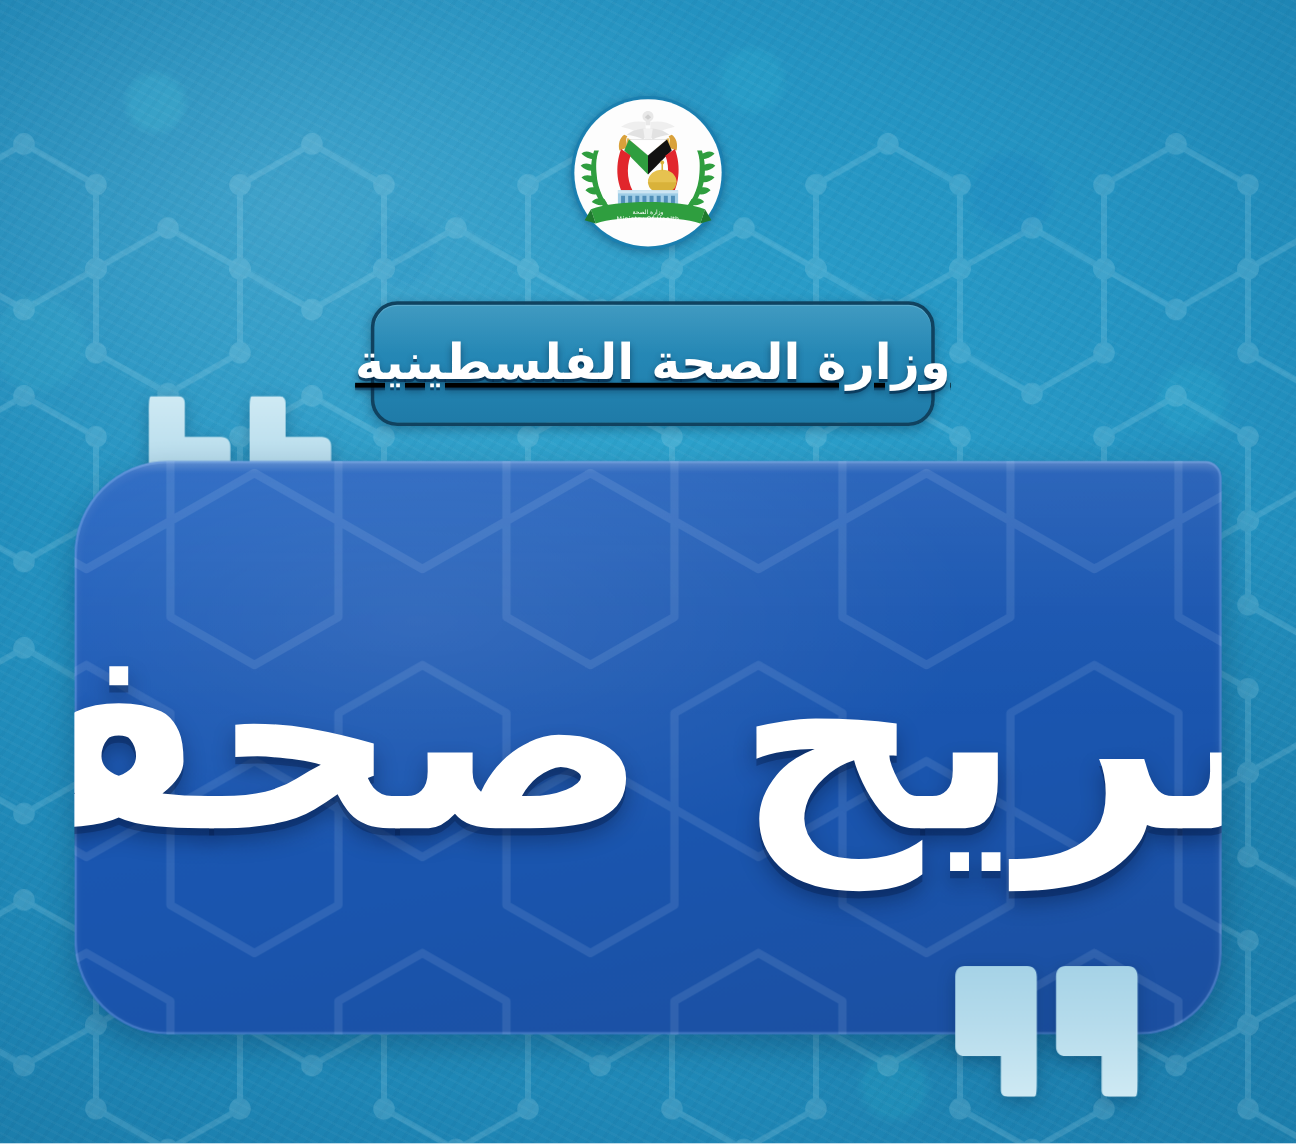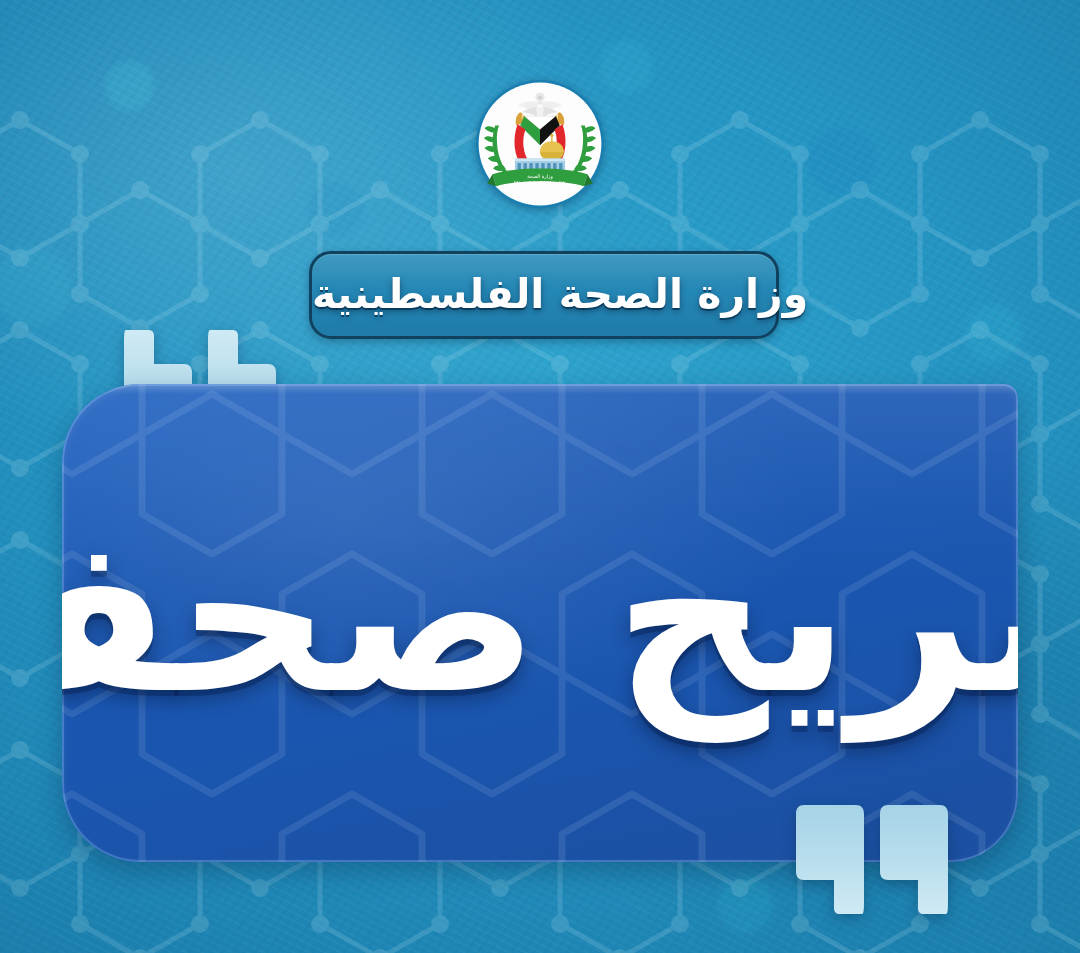--- a/index.html
+++ b/index.html
@@ -56,30 +56,30 @@
   .emblem{
     position:absolute; left:474px; top:78px;
     width:132px; height:132px;
   }
   .emblem svg{ width:100%; height:100%; display:block;
     filter:drop-shadow(0 2px 4px rgba(0,30,60,.35)); }
 
   
   .ministry-pill{
     position:absolute; left:309px; top:251px;
-    width:470px; height:88px;
+    width:470px; height:104px;
     border-radius:22px;
     background:
       linear-gradient(180deg, rgba(255,255,255,.10) 0%, rgba(255,255,255,0) 42%),
       linear-gradient(180deg, #2b8fba 0%, #2486b4 50%, #1f7ba8 100%);
     border:3px solid #10425f;
     box-shadow:
       0 3px 9px rgba(0,25,50,.30),
       inset 0 1px 0 rgba(255,255,255,.16);
-    display:flex; align-items:center; justify-content:flex-end;
+    display:flex; align-items:center; justify-content:center;text-decoration:underline;
   }
   .ministry-pill .txt{
     color:#ffffff;
     font-size:41px;
     font-weight:bold;
     letter-spacing:.5px;
     line-height:1;
     white-space:nowrap;
     text-shadow:
       0 2px 0 rgba(0,30,60,.55),

